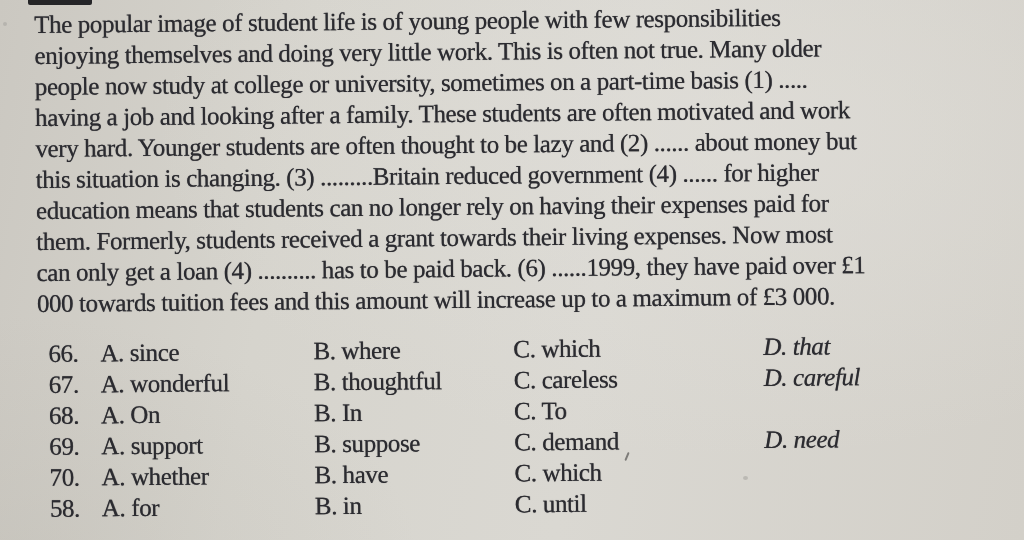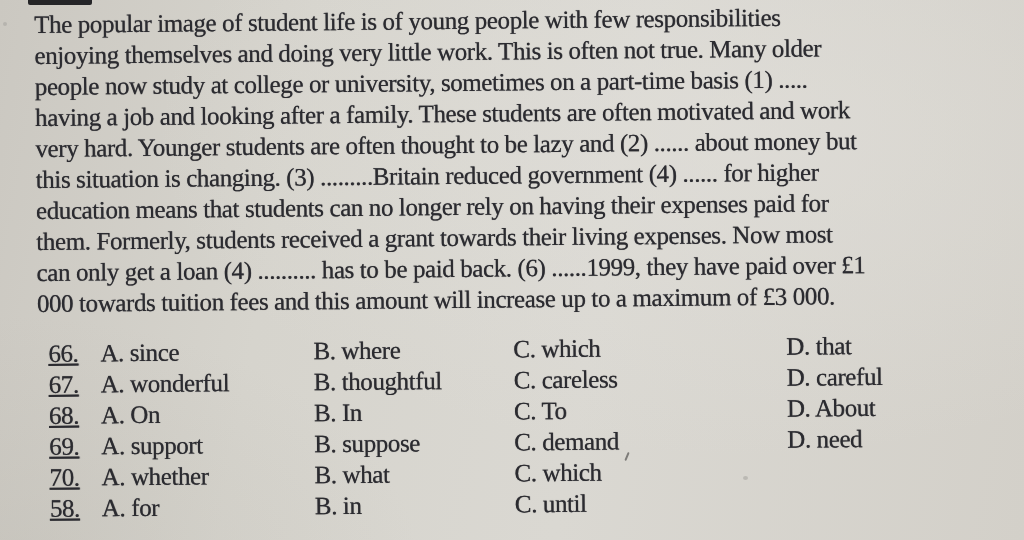--- a/index.html
+++ b/index.html
@@ -42,25 +42,25 @@
   .questions {
     margin-top: 19px;
   }
   .qrow {
     position: relative;
     height: 31px;
     line-height: 31px;
     white-space: nowrap;
   }
   .qrow span { position: absolute; top: 0; }
-  .qnum { left: 11px; text-decoration: underline; }
+  .qnum { left: 11px; }
   .qa   { left: 63px; }
   .qb   { left: 276px; }
   .qc   { left: 476px; }
-  .qd   { left: 749px; }
+  .qd   { left: 726px; font-style: italic; }
 
   
   .top-artifact {
     position: absolute;
     left: 28px;
     top: 0;
     width: 64px;
     height: 5px;
     background: #17171a;
     border-radius: 0 0 2px 2px;
@@ -125,35 +125,34 @@
       <span class="qb">B. thoughtful</span>
       <span class="qc">C. careless</span>
       <span class="qd">D. careful</span>
     </div>
 
     <div class="qrow">
       <span class="qnum">68.</span>
       <span class="qa">A. On</span>
       <span class="qb">B. In</span>
       <span class="qc">C. To</span>
-      <span class="qd">D. About</span>
     </div>
 
     <div class="qrow">
       <span class="qnum">69.</span>
       <span class="qa">A. support</span>
       <span class="qb">B. suppose</span>
       <span class="qc">C. demand</span>
       <span class="qd">D. need</span>
     </div>
 
     <div class="qrow">
       <span class="qnum">70.</span>
       <span class="qa">A. whether</span>
-      <span class="qb">B. what</span>
+      <span class="qb">B. have</span>
       <span class="qc">C. which</span>
     </div>
 
     <div class="qrow">
       <span class="qnum">58.</span>
       <span class="qa">A. for</span>
       <span class="qb">B. in</span>
       <span class="qc">C. until</span>
     </div>
 

